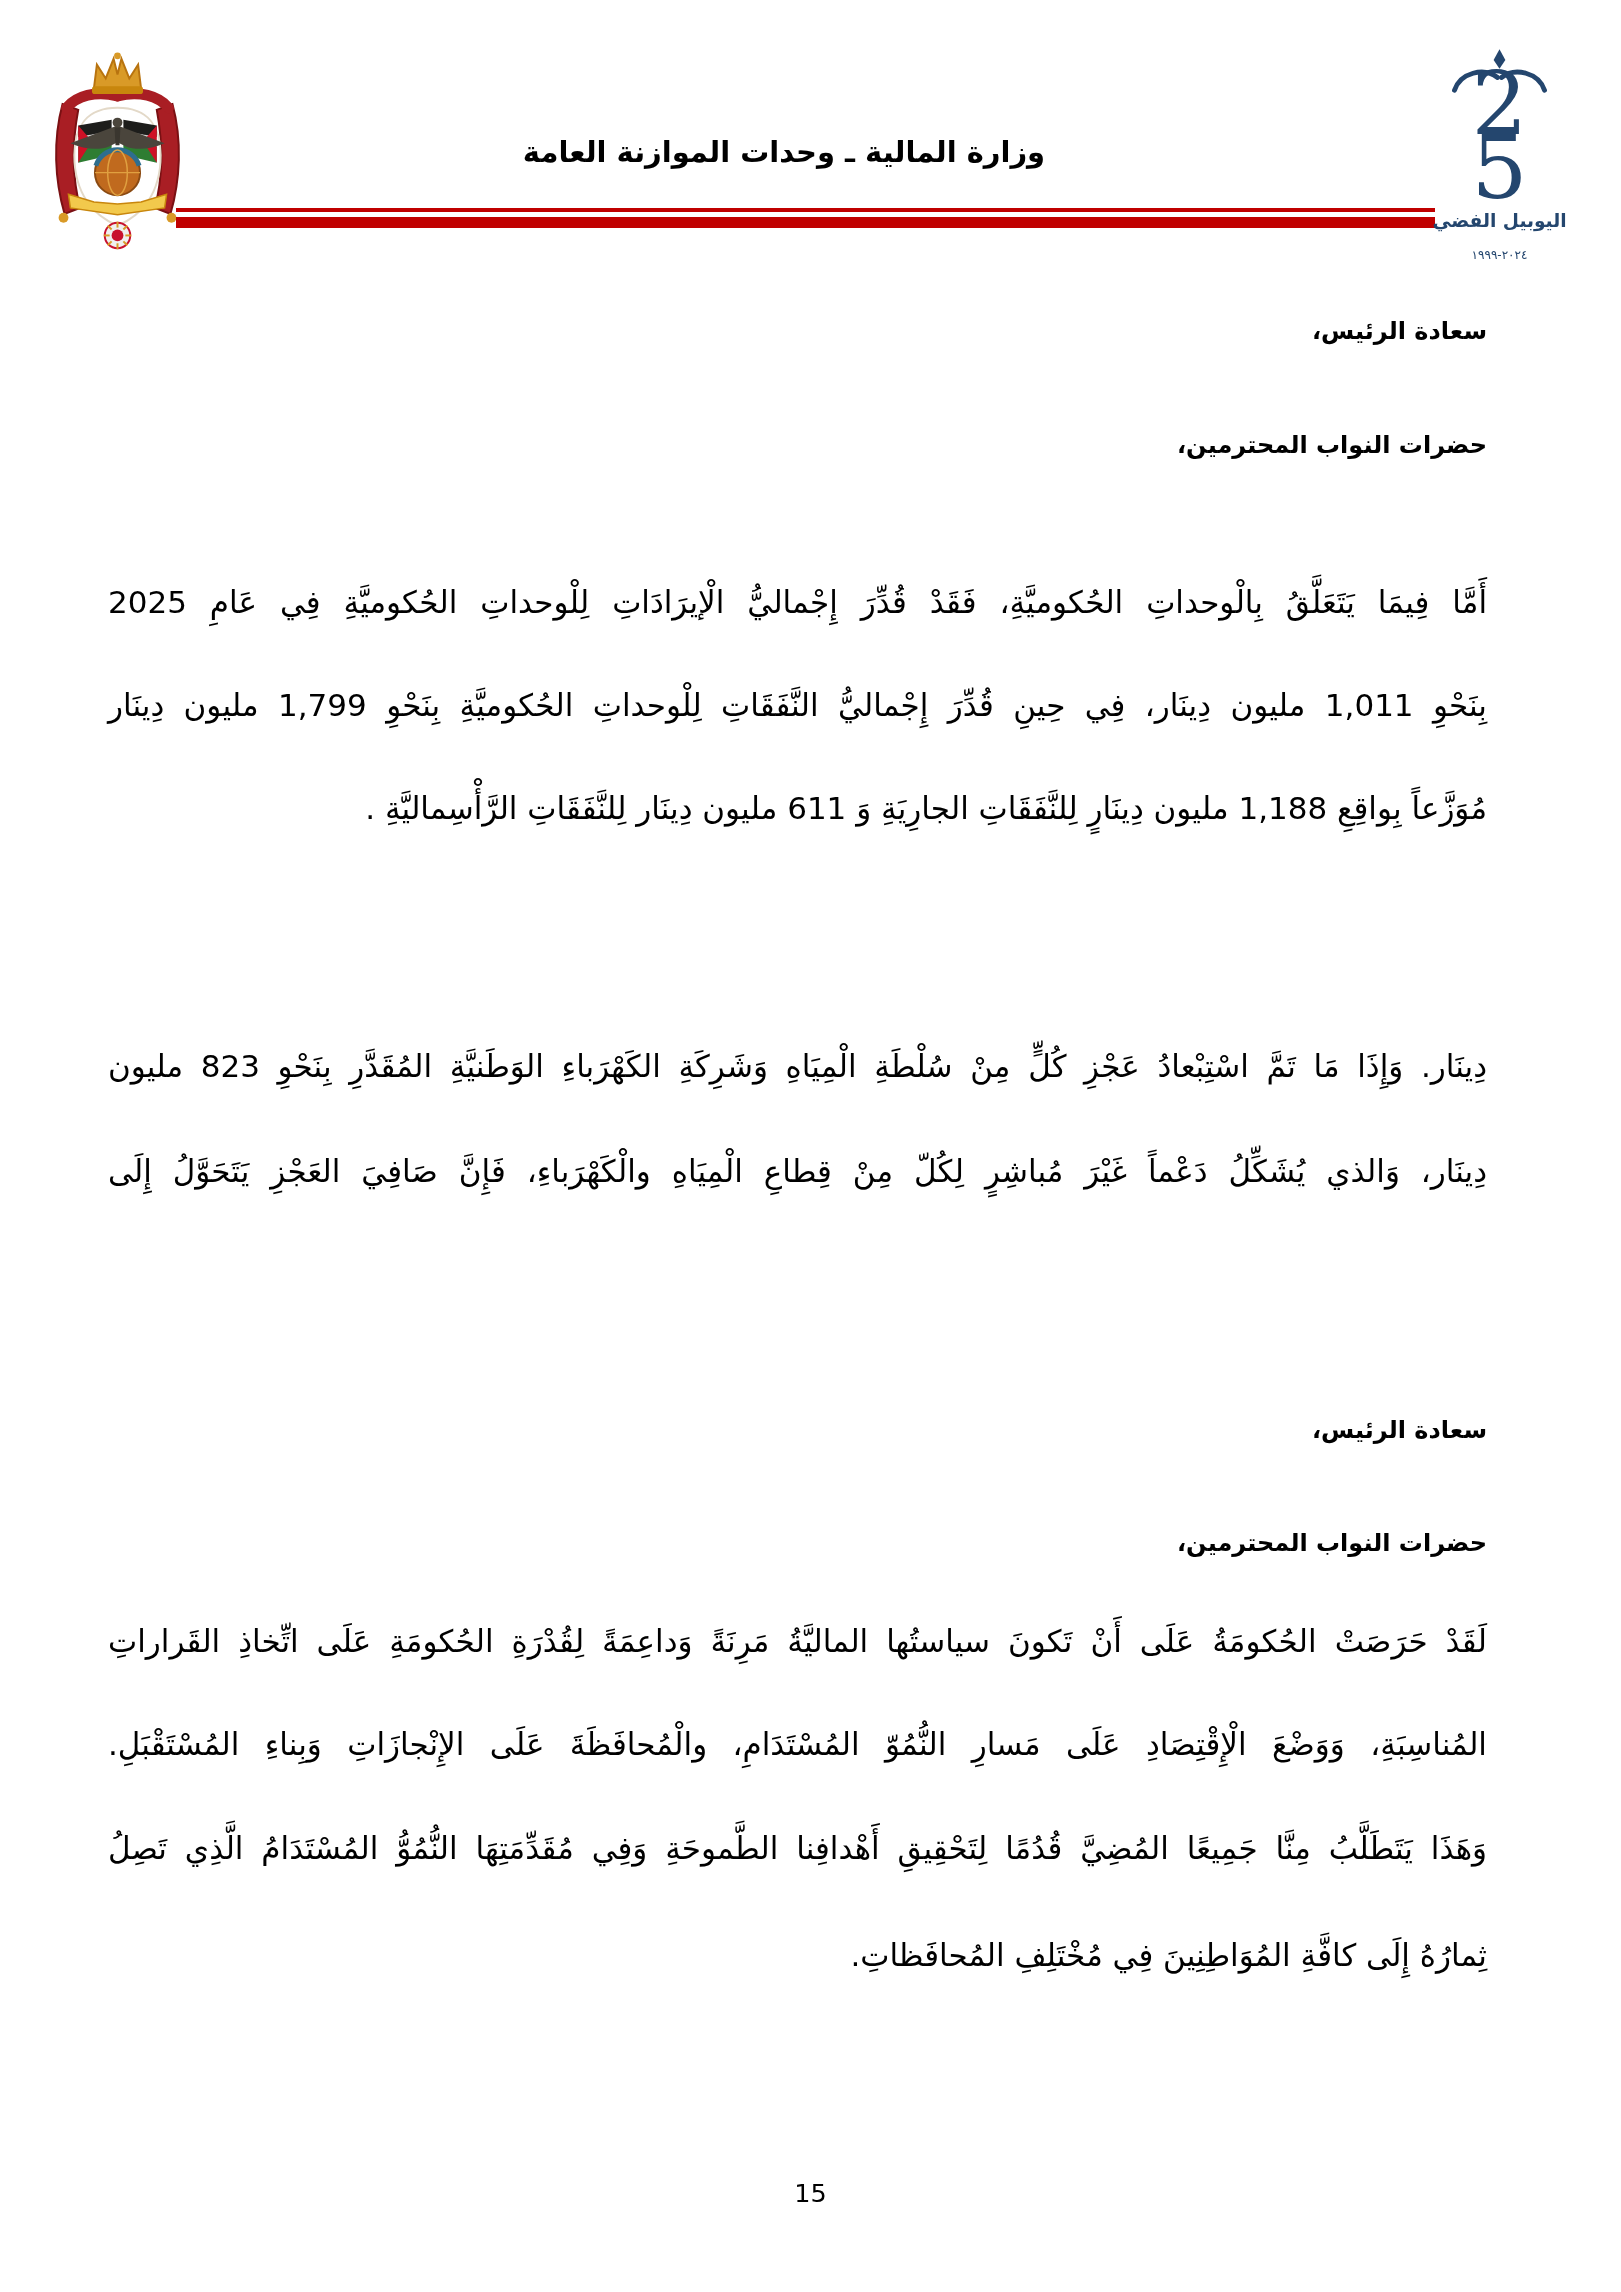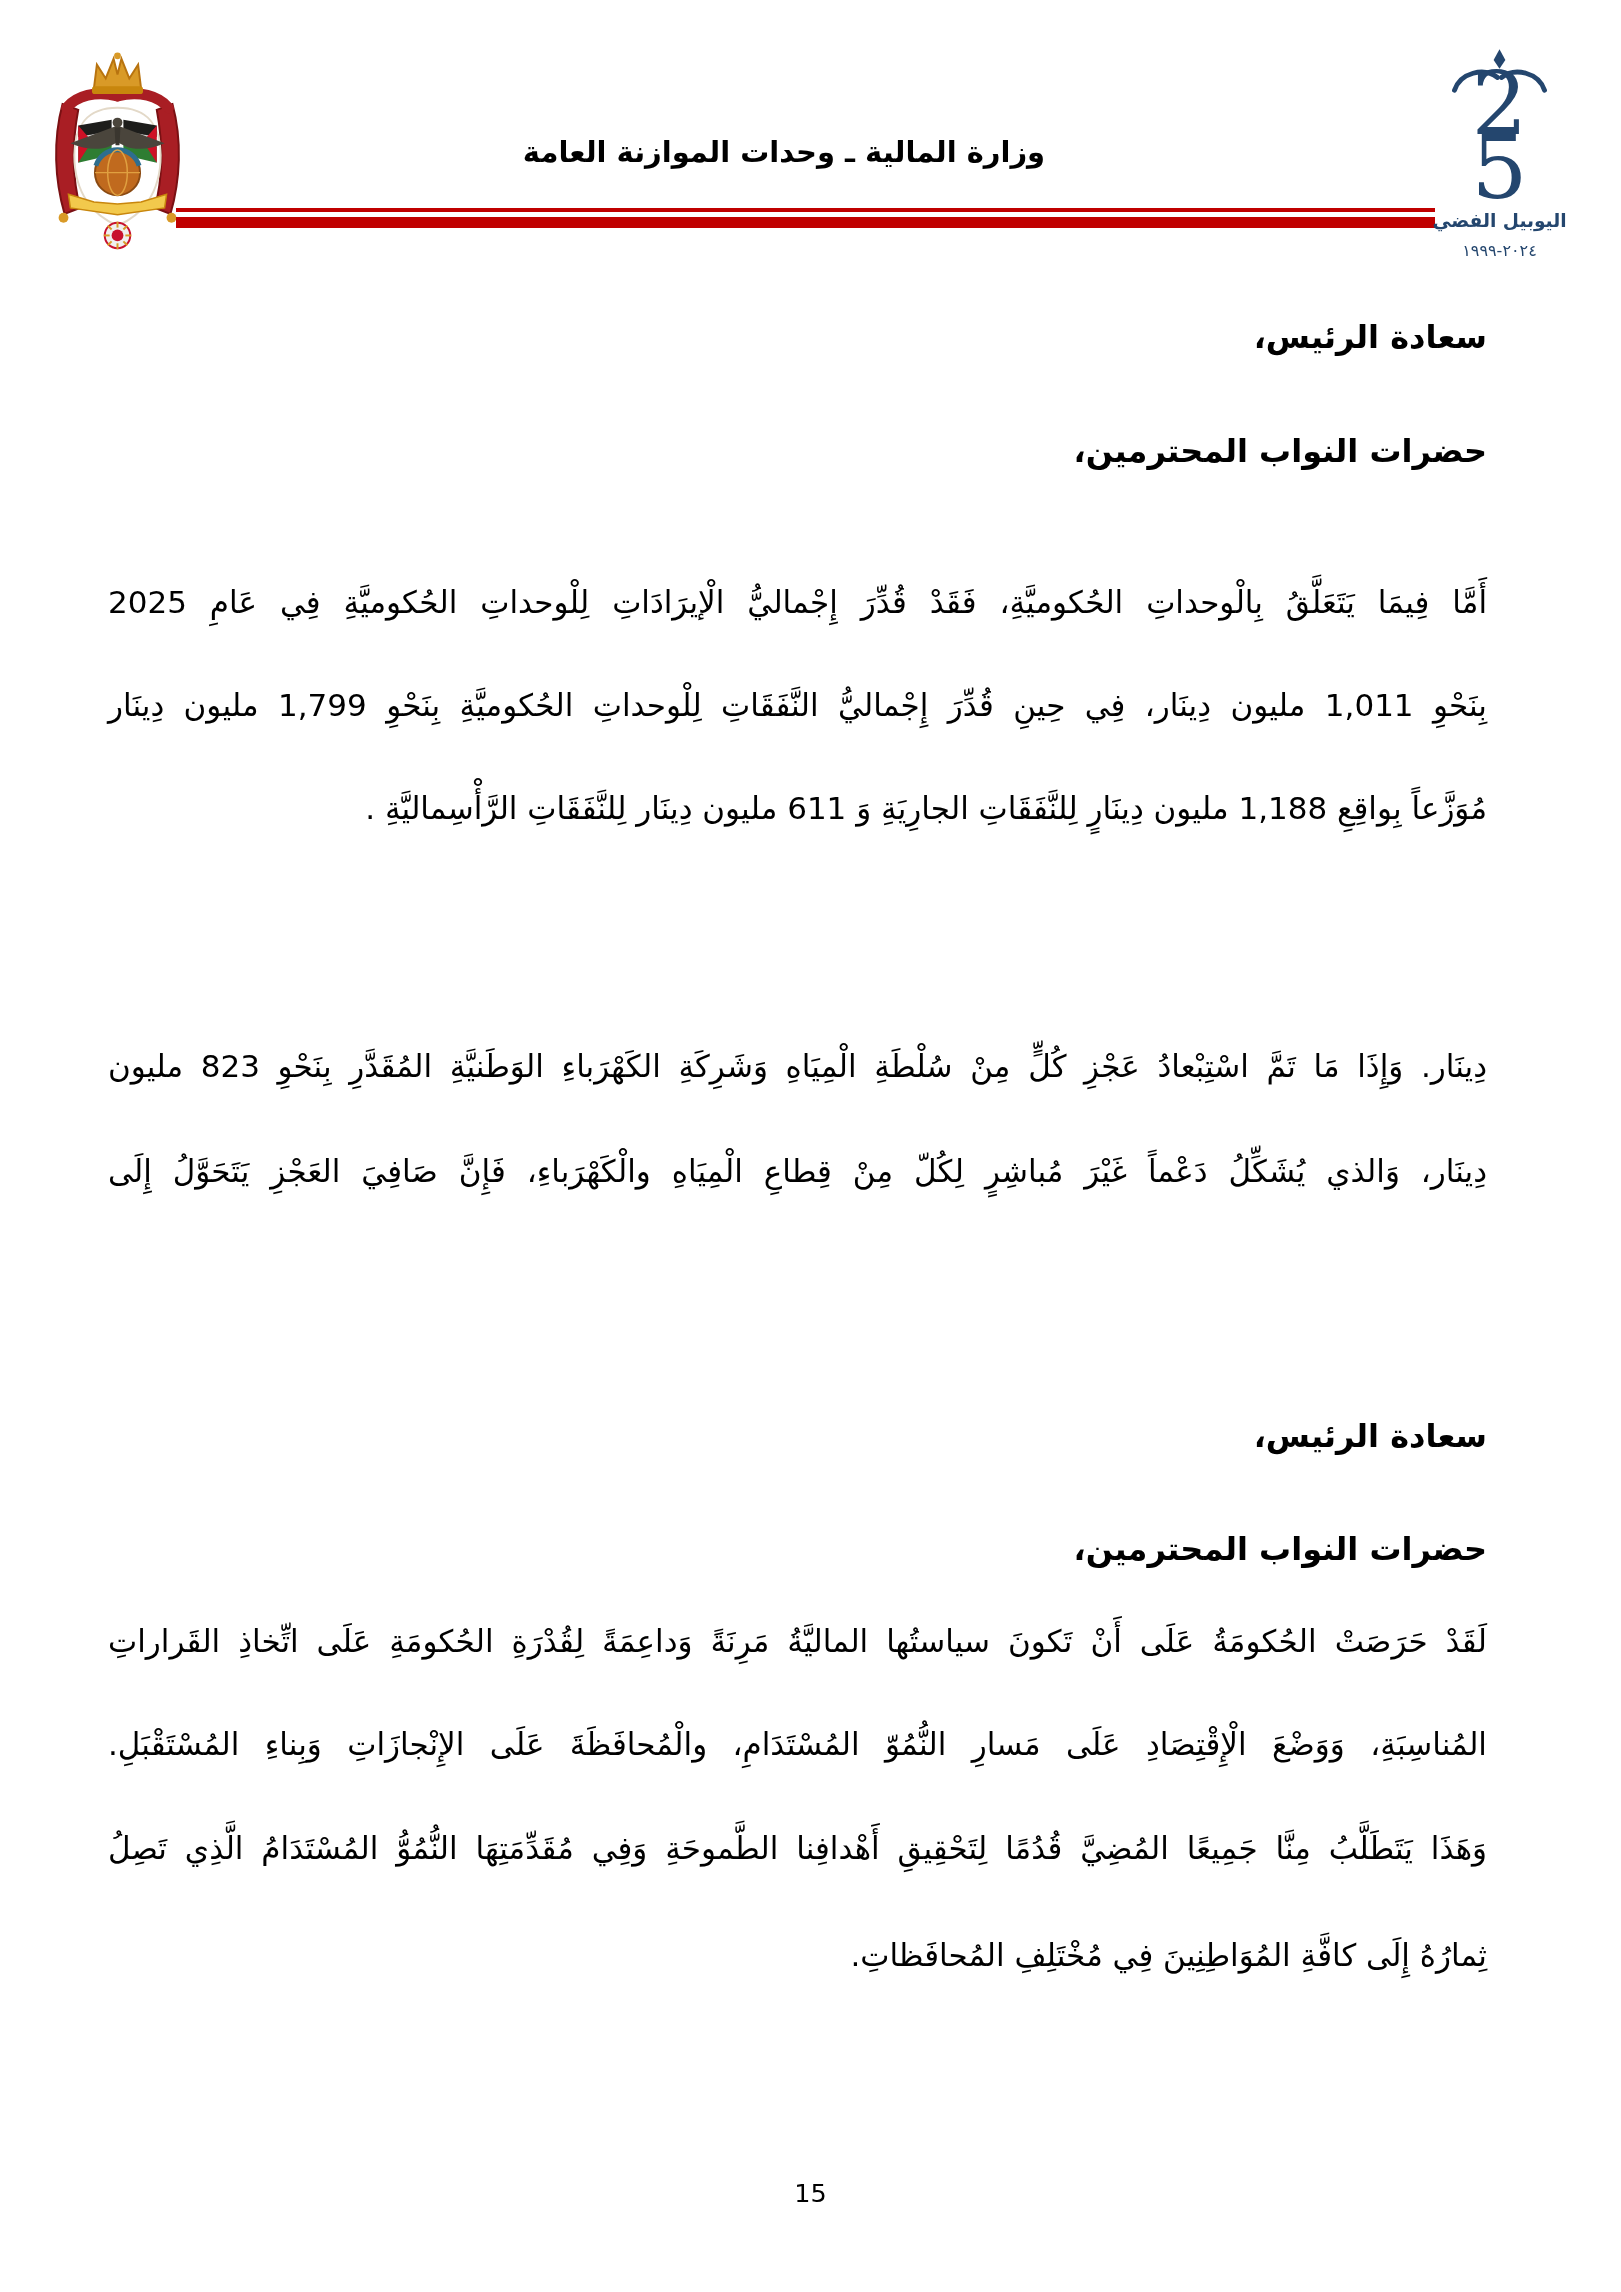--- a/index.html
+++ b/index.html
@@ -18,25 +18,25 @@
   .hdr-title{
     position:absolute;top:135px;left:147px;width:1274px;
     text-align:center;font-weight:bold;font-size:29px;direction:rtl;
   }
   .rule{position:absolute;left:176px;width:1259px;}
   .rule-thin{top:208px;height:3.9px;background:#C00000;}
   .rule-thick{top:217px;height:10.8px;background:#C00000;}
   .jubilee{position:absolute;top:47px;left:1423px;width:153px;text-align:center;}
   .jubilee-25{display:block;margin:0 auto;}
   .jubilee-name{font-size:18.6px;font-weight:bold;color:#24466e;margin-top:8px;letter-spacing:1px;}
-  .jubilee-years{font-size:16px;color:#24466e;margin-top:10px;letter-spacing:2px;}
+  .jubilee-years{font-size:12px;color:#24466e;margin-top:17px;letter-spacing:2px;}
   
   .greet{
     position:absolute;right:134px;left:108px;
-    font-size:32px;font-weight:bold;text-align:right;direction:rtl;line-height:1.6;
+    font-size:24px;font-weight:bold;text-align:right;direction:rtl;line-height:1.6;
   }
   .t-line{
     position:absolute;right:134px;left:108px;
     font-size:31px;direction:rtl;line-height:1.9;
     text-align:justify;text-align-last:justify;
   }
   .t-line.last{text-align:right;text-align-last:right;}
   .pagenum{
     position:absolute;top:2178px;left:0;right:0;
     text-align:center;font-size:25.5px;direction:ltr;

